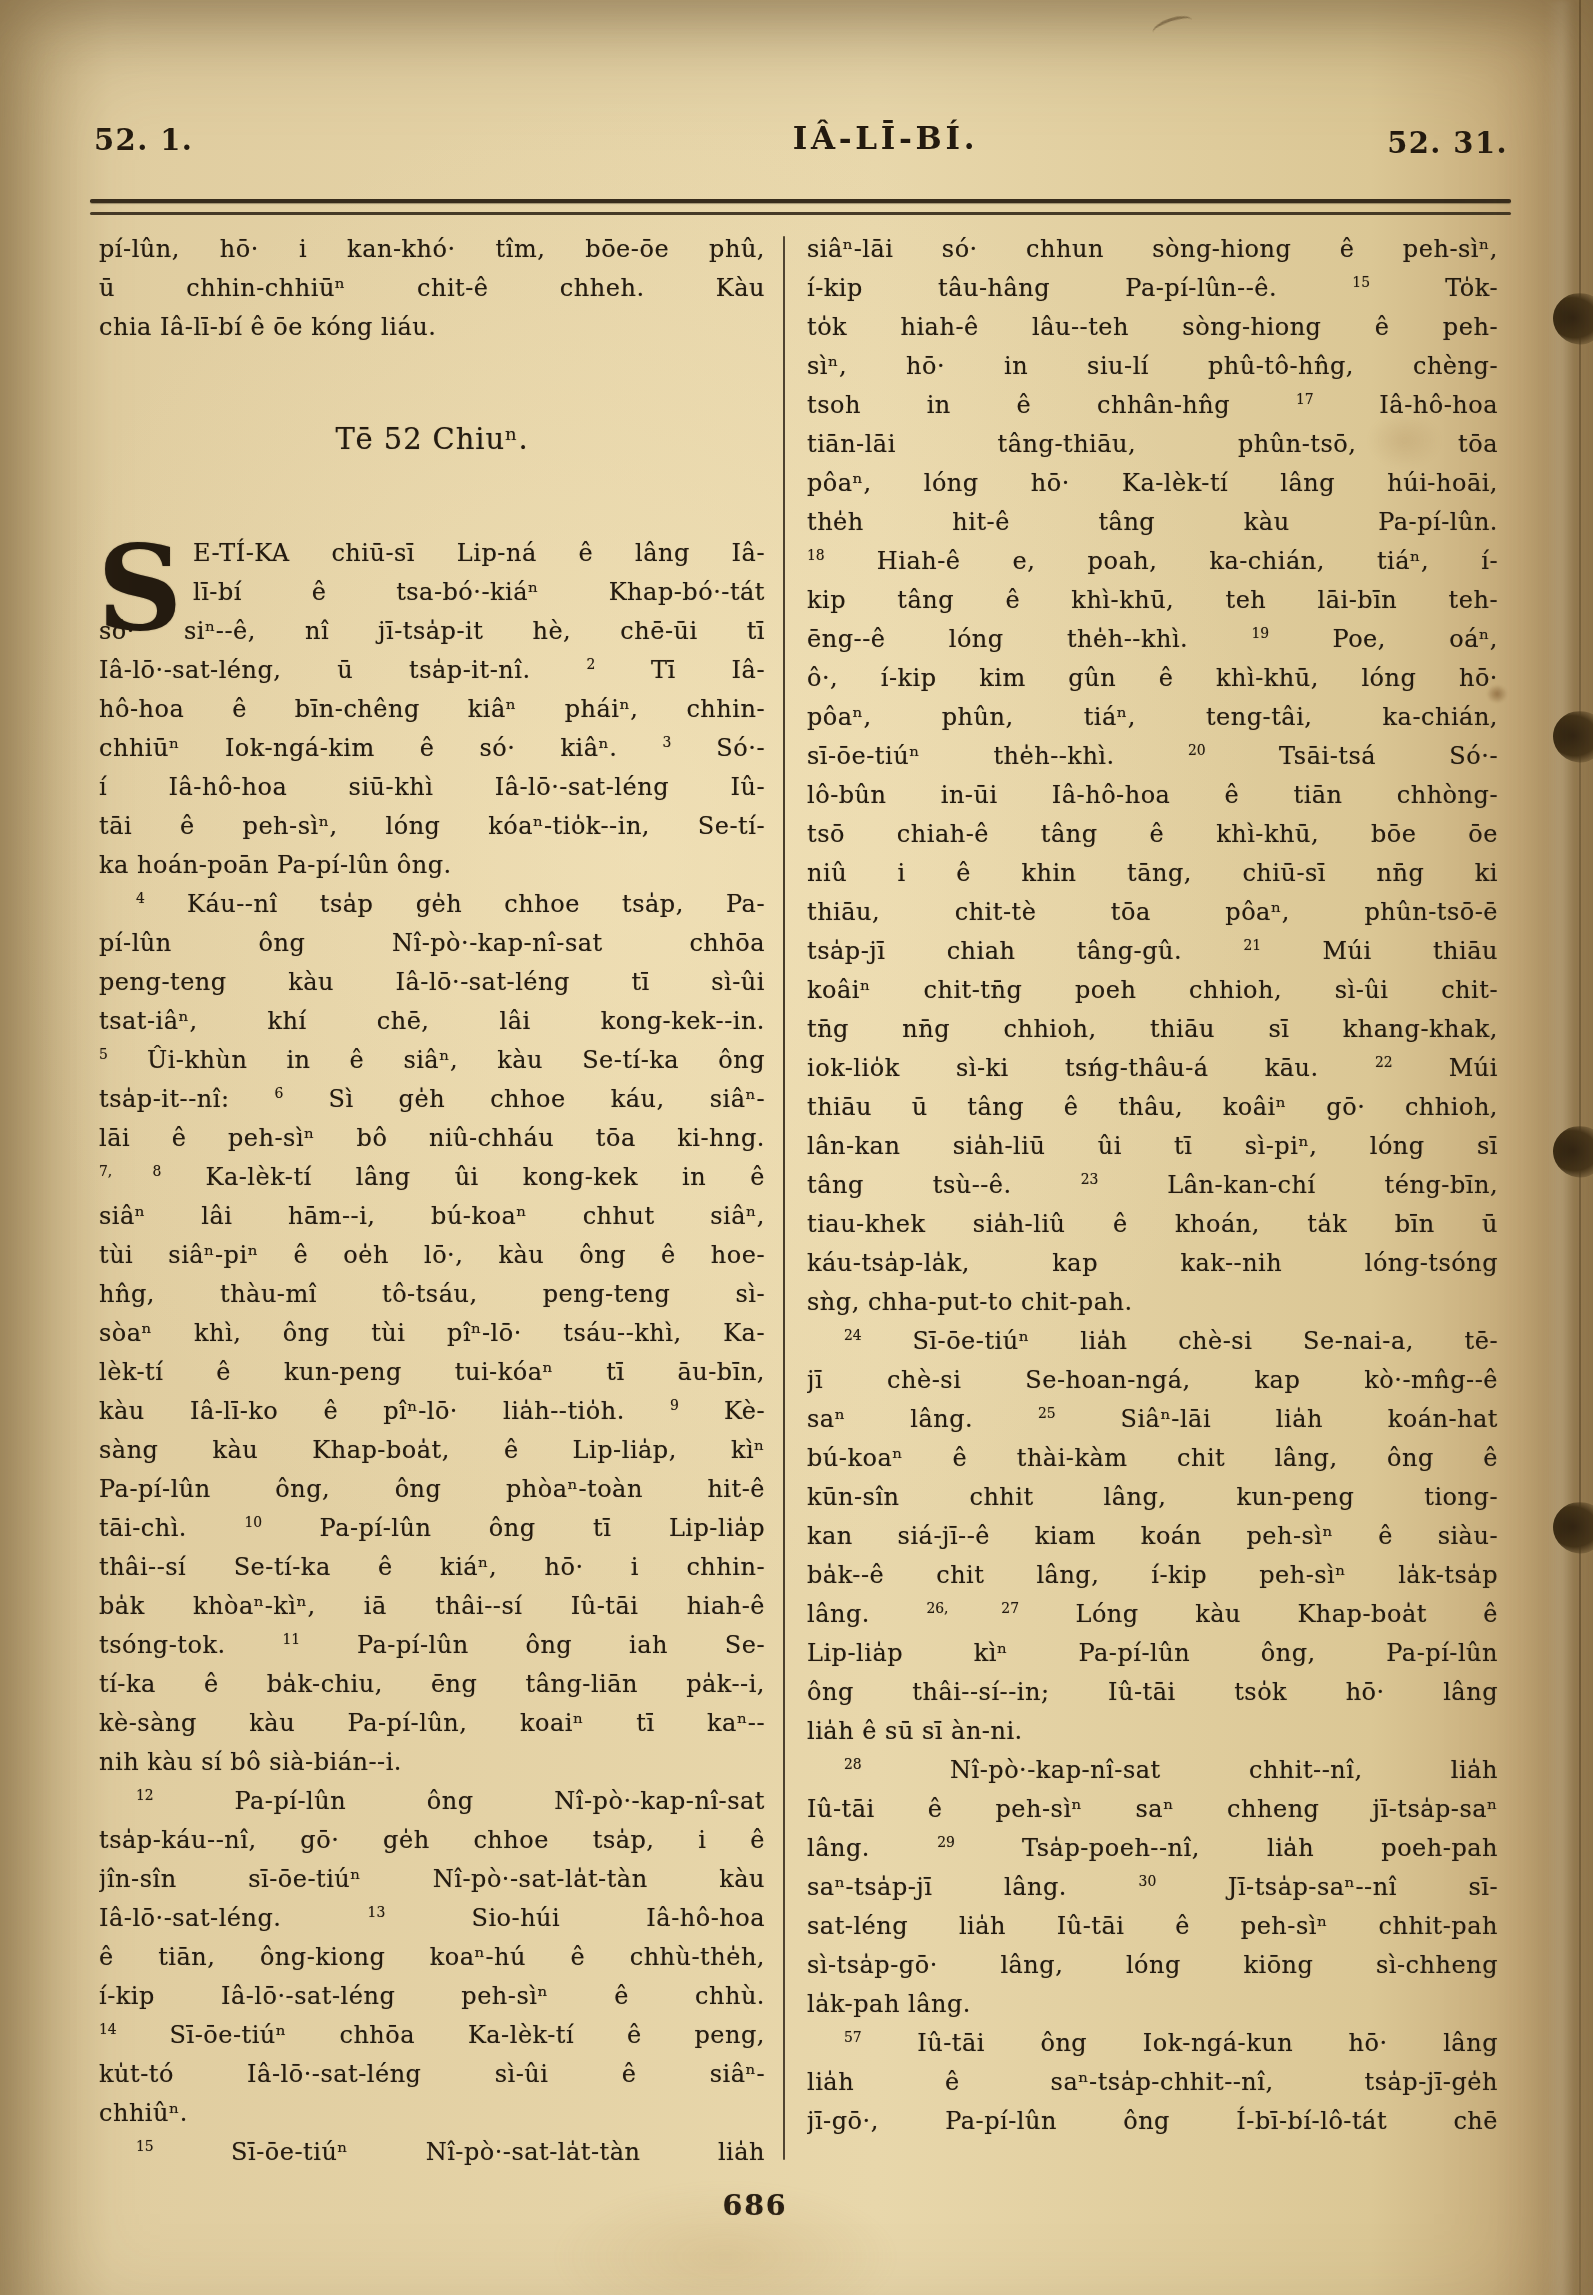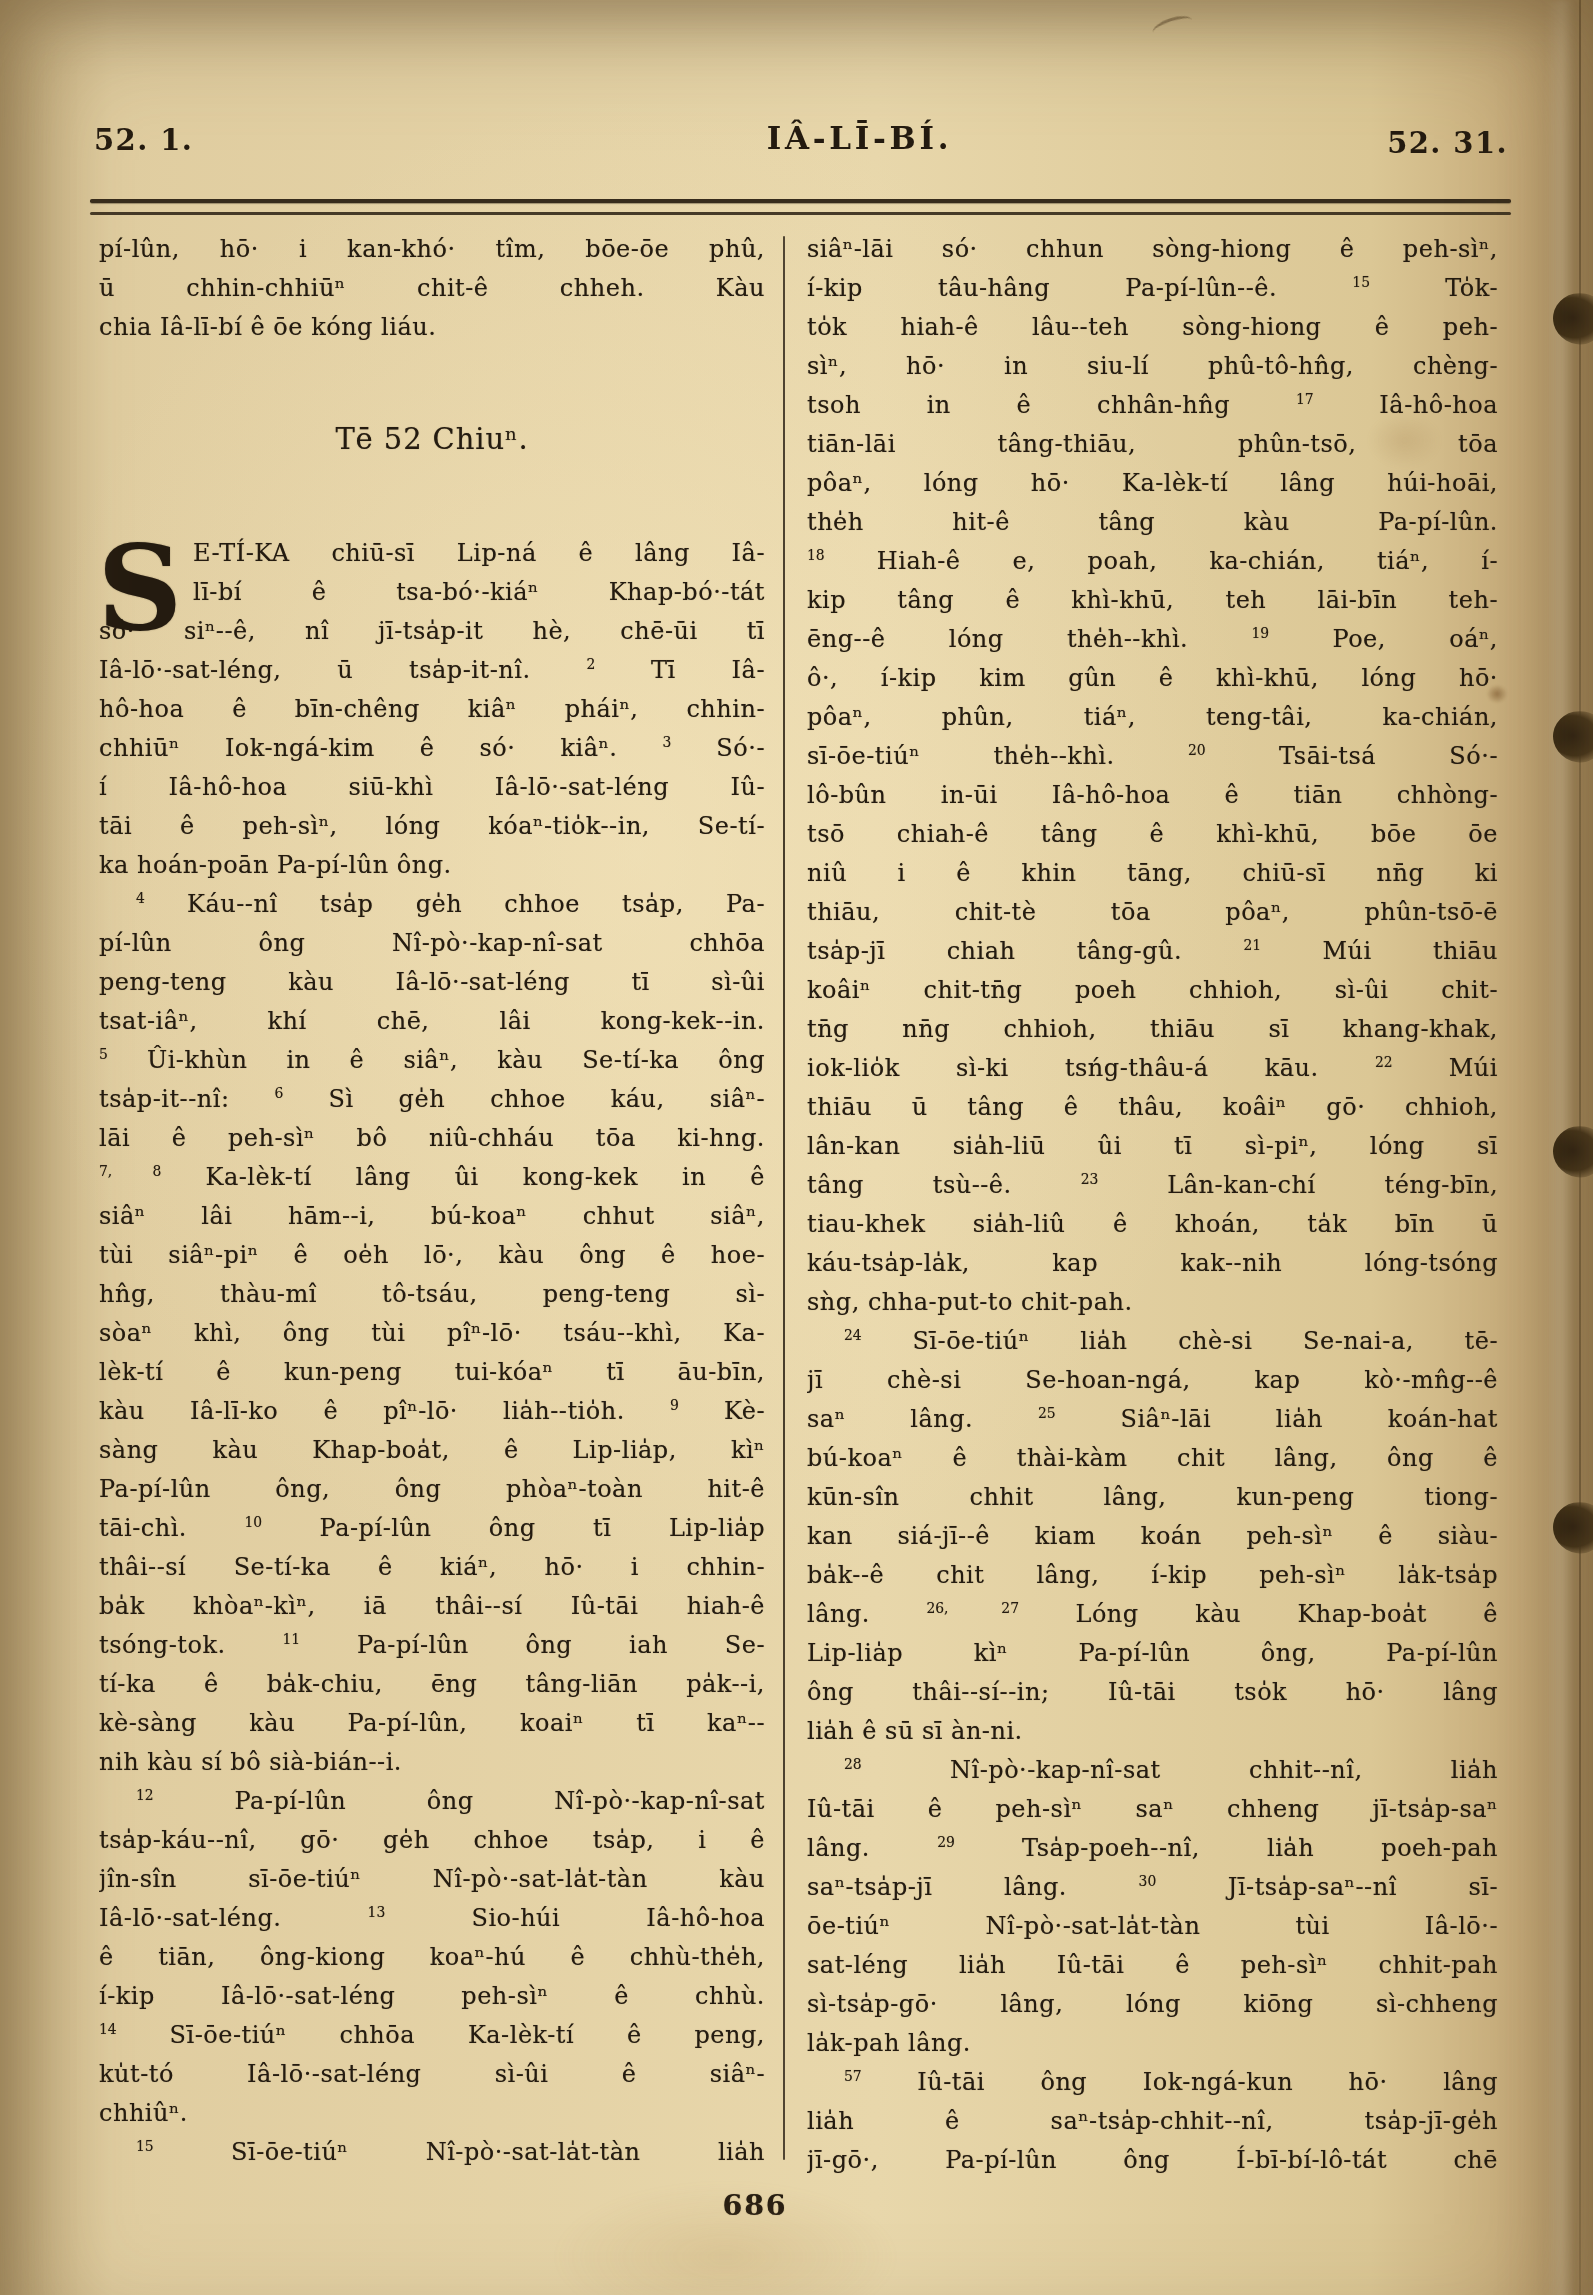--- a/index.html
+++ b/index.html
@@ -13,21 +13,21 @@
       radial-gradient(ellipse 55% 45% at 40% 36%, rgba(248,233,193,.50), rgba(248,233,193,0) 72%),
       linear-gradient(90deg,#cdb686 0%,#e0cda0 7%,#e8d7ab 55%,#dbc795 86%,#c4a877 97%,#b39868 100%),
       #e0cd9f;
   }
   .page *{box-sizing:border-box;}
 
   
   .running-header{position:absolute;top:123px;left:94px;width:1414px;height:41px;
     font-weight:bold;font-size:29px;letter-spacing:1.4px;}
   .rh-left{position:absolute;left:0;top:0;}
-  .rh-center{position:absolute;left:628px;top:-2.8px;width:275px;text-align:center;
+  .rh-center{position:absolute;left:654px;top:-2.8px;width:275px;text-align:center;
     font-size:31px;letter-spacing:3.7px;}
   .rh-right{position:absolute;right:0;top:2.8px;}
 
   
   .rule{position:absolute;left:90px;width:1421px;background:#372c1c;border-radius:1.8px;}
   .rule-1{top:199px;height:4.1px;box-shadow:0 0.9px 0.9px rgba(55,44,28,.4);}
   .rule-2{top:212px;height:2.8px;opacity:.92;}
 
   
   .col-rule{position:absolute;left:783px;top:236px;width:2.3px;height:1924px;
@@ -209,21 +209,20 @@
         <div class="line">lâng. <sup>26,&nbsp;27</sup> Lóng kàu Khap-boa̍t ê</div>
         <div class="line">Lip-lia̍p kìⁿ Pa-pí-lûn ông, Pa-pí-lûn</div>
         <div class="line">ông thâi--sí--in; Iû-tāi tso̍k hō· lâng</div>
         <div class="line end">lia̍h ê sū sī àn-ni.</div>
       </div>
       <div class="para">
         <div class="line ind"><sup>28</sup> Nî-pò·-kap-nî-sat chhit--nî, lia̍h</div>
         <div class="line">Iû-tāi ê peh-sìⁿ saⁿ chheng jī-tsa̍p-saⁿ</div>
         <div class="line">lâng. <sup>29</sup> Tsa̍p-poeh--nî, lia̍h poeh-pah</div>
         <div class="line">saⁿ-tsa̍p-jī lâng. <sup>30</sup> Jī-tsa̍p-saⁿ--nî sī-</div>
-        <div class="line">ōe-tiúⁿ Nî-pò·-sat-la̍t-tàn tùi Iâ-lō·-</div>
         <div class="line">sat-léng lia̍h Iû-tāi ê peh-sìⁿ chhit-pah</div>
         <div class="line">sì-tsa̍p-gō· lâng, lóng kiōng sì-chheng</div>
         <div class="line end">la̍k-pah lâng.</div>
       </div>
       <div class="para">
         <div class="line ind"><sup>57</sup> Iû-tāi ông Iok-ngá-kun hō· lâng</div>
         <div class="line">lia̍h ê saⁿ-tsa̍p-chhit--nî, tsa̍p-jī-ge̍h</div>
         <div class="line">jī-gō·, Pa-pí-lûn ông Í-bī-bí-lô-tát chē</div>
       </div>
     </div>

